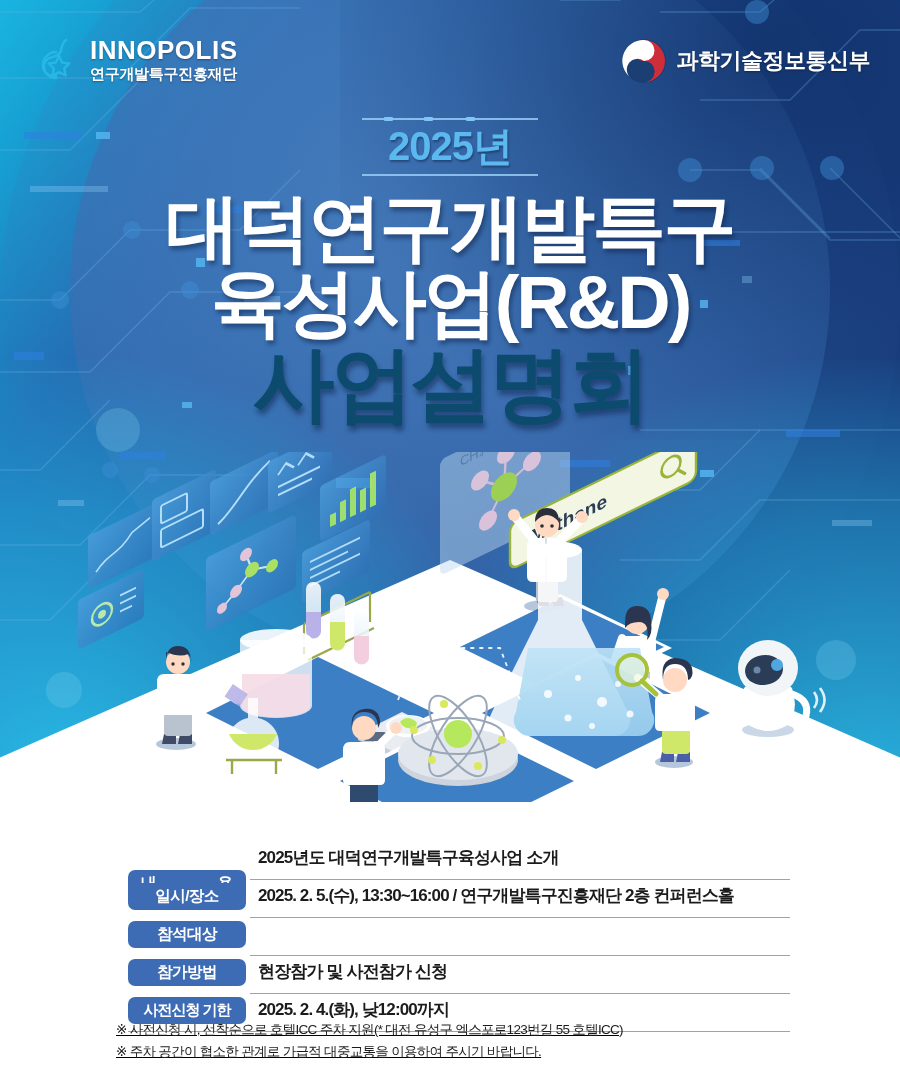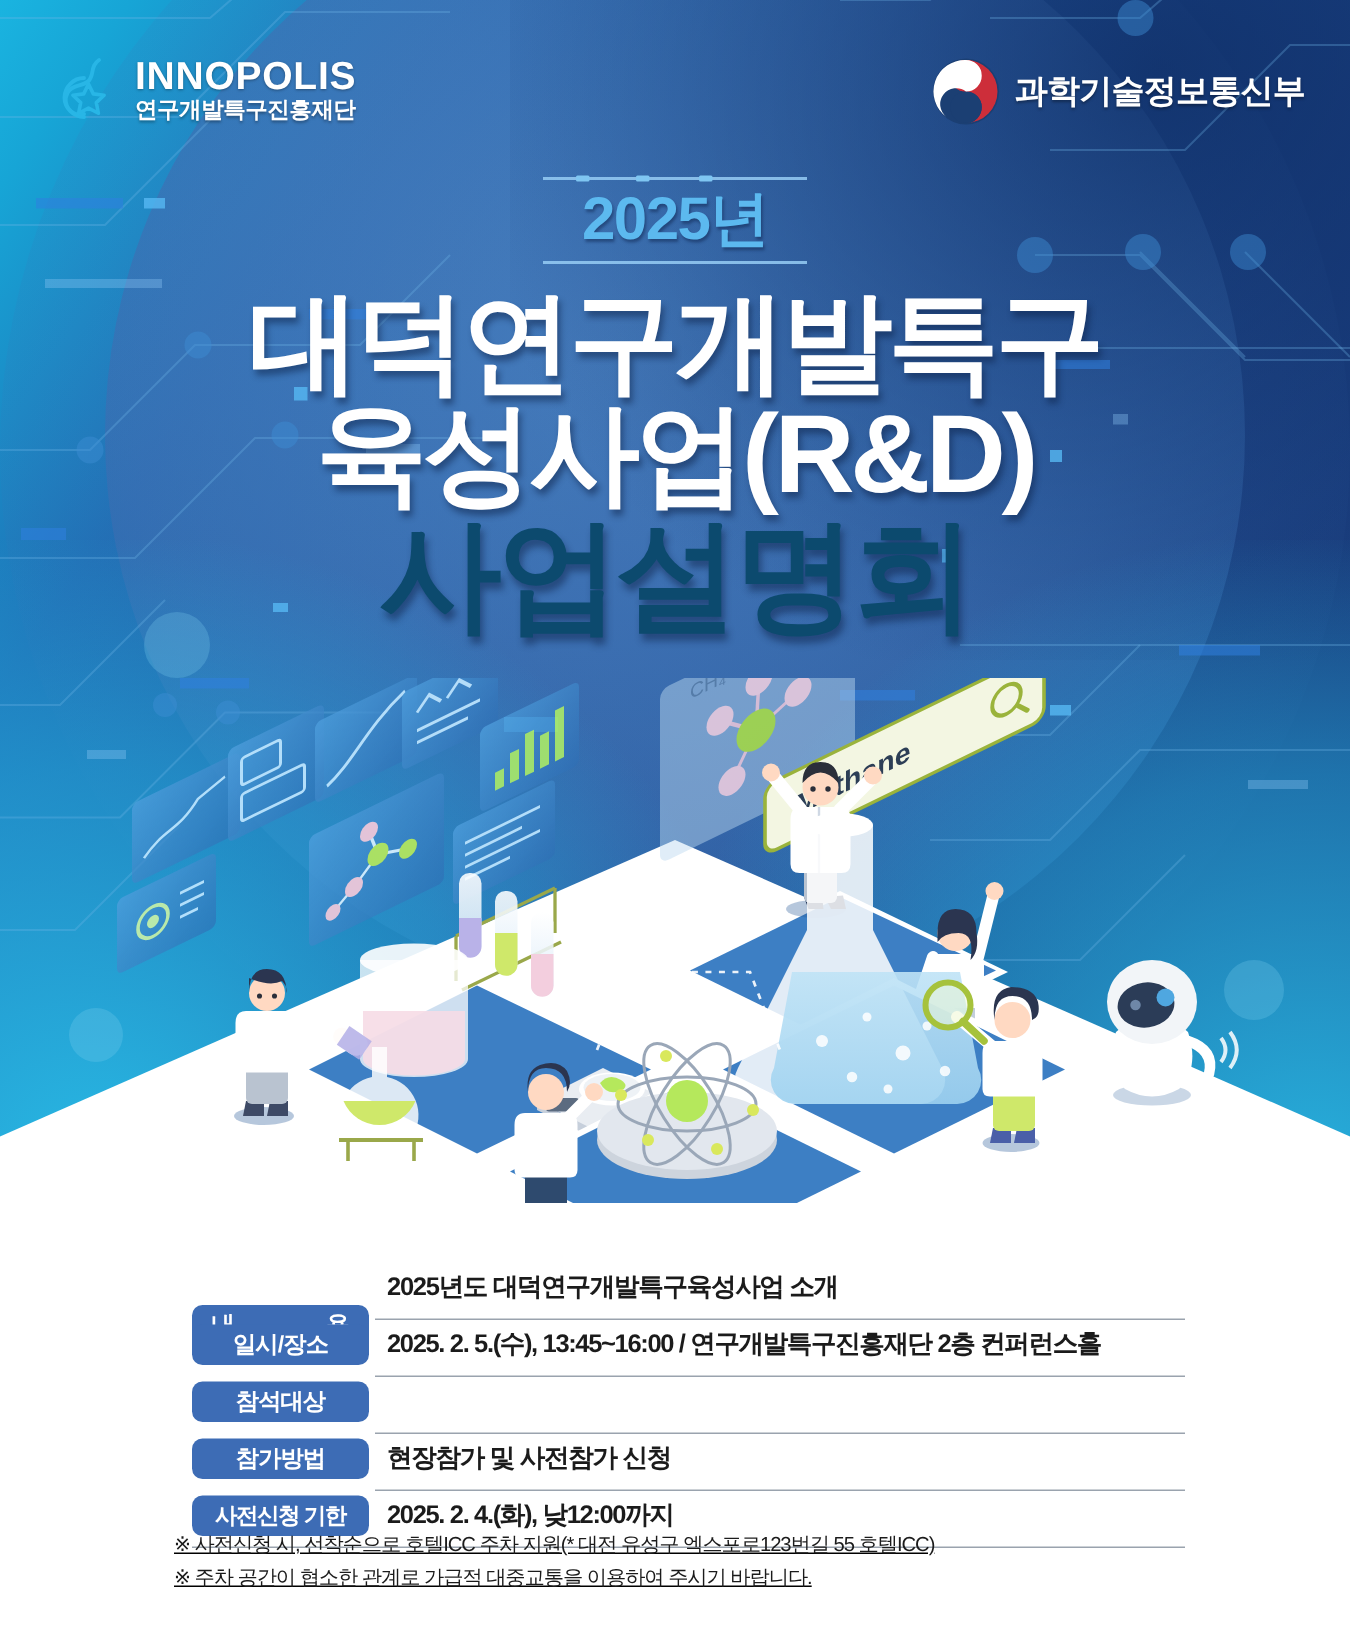--- a/index.html
+++ b/index.html
@@ -567,21 +567,21 @@
   <div class="info">
 
     <div class="row">
       <div class="badge spaced">내　　용</div>
       <div class="val">2025년도 대덕연구개발특구육성사업 소개</div>
       <span class="line"></span>
     </div>
 
     <div class="row">
       <div class="badge">일시/장소</div>
-      <div class="val big">2025. 2. 5.(수), 13:45~16:00 / 연구개발특구진흥재단 2층 컨퍼런스홀</div>
+      <div class="val big">2025. 2. 5.(수), 13:30~16:00 / 연구개발특구진흥재단 2층 컨퍼런스홀</div>
       <span class="line"></span>
     </div>
 
     <div class="row">
       <div class="badge">참석대상</div>
       <span class="line"></span>
     </div>
 
     <div class="row">
       <div class="badge">참가방법</div>

